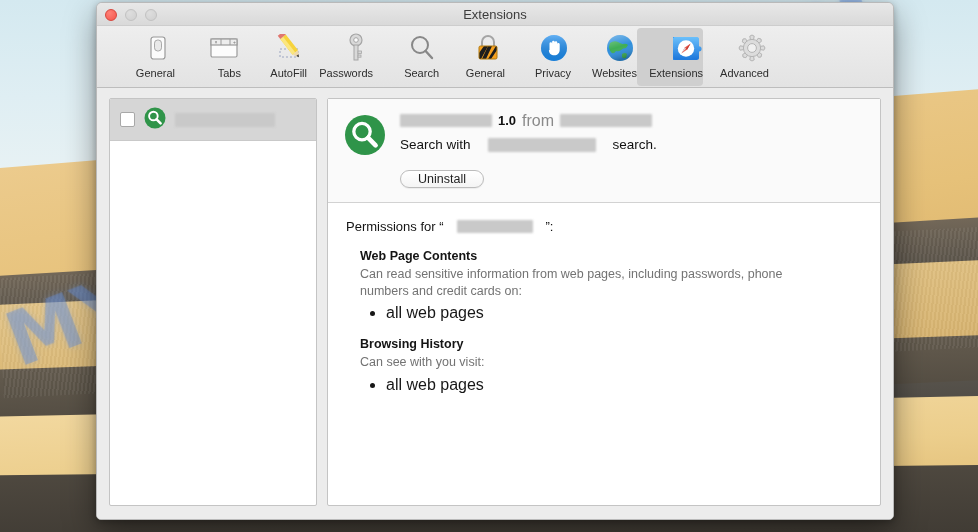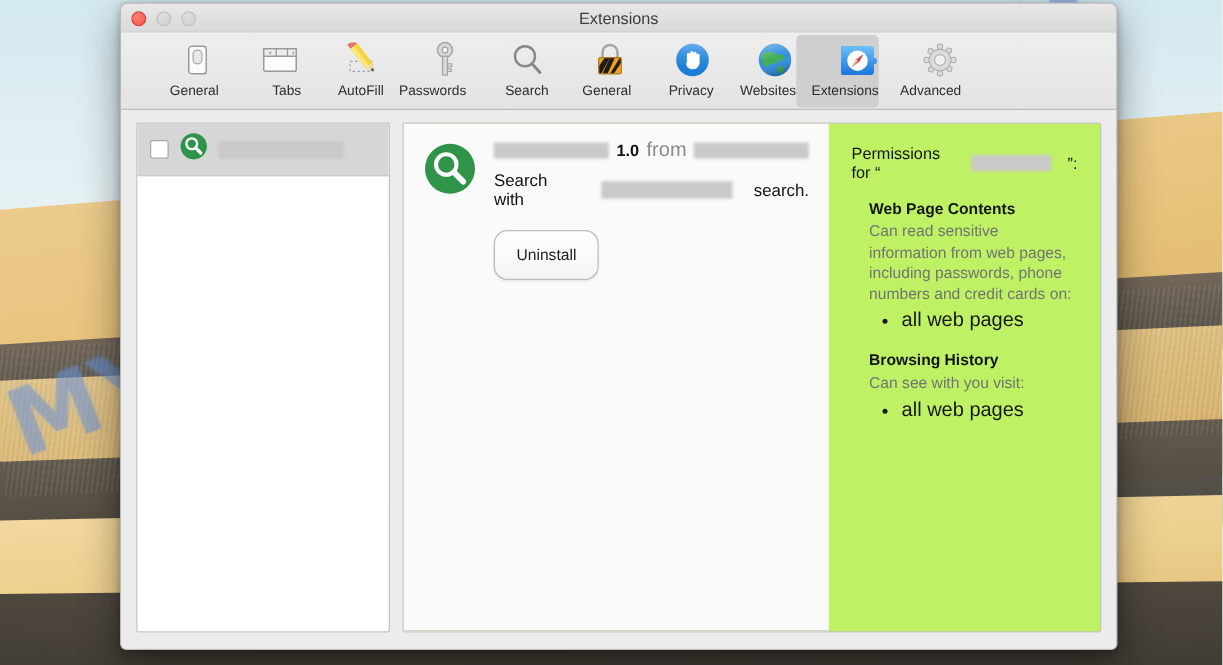--- a/index.html
+++ b/index.html
@@ -197,25 +197,25 @@
     display: inline-block;
     vertical-align: middle;
     filter: blur(1.1px);
     color: transparent;
     overflow: hidden;
   }
   .redacted.list-name { width: 100px; height: 14px; }
 
   #detail {
     flex: 1;
-    background: #bef264;
+    background: #ffffff;
     border: 1px solid #c4c4c4;
     border-radius: 2px;
     display: flex;
-    flex-direction: row;
+    flex-direction: column;
   }
   #detail-head {
     padding: 13px 16px 14px 16px;
     background: #fafafa;
     border-bottom: 1px solid #d2d2d2;
     display: flex;
     gap: 14px;
   }
   #ext-big-icon { flex: 0 0 auto; margin-top: 2px; }
   #head-text { flex: 1; }
@@ -235,21 +235,21 @@
   }
   .redacted.engine { width: 108px; height: 14px; margin: 0 5px; }
   #uninstall-wrap { margin-top: 17px; }
   #uninstall-btn {
     font-family: "Liberation Sans", sans-serif;
     font-size: 12.5px;
     color: #1f1f1f;
     background: linear-gradient(180deg,#ffffff 0%, #f4f4f4 100%);
     border: 1px solid #bcbcbc;
     border-radius: 11px;
-    padding: 12px 17px;
+    padding: 1px 17px;
     box-shadow: 0 1px 1px rgba(0,0,0,.06);
     cursor: default;
   }
 
   #perm-body { padding: 16px 18px 0 18px; flex: 1; }
   #perm-title {
     font-size: 13px; color: #141414;
     display: flex; align-items: center; gap: 11px;
   }
   .redacted.perm-name { width: 76px; height: 13px; margin: 0 2px; }

